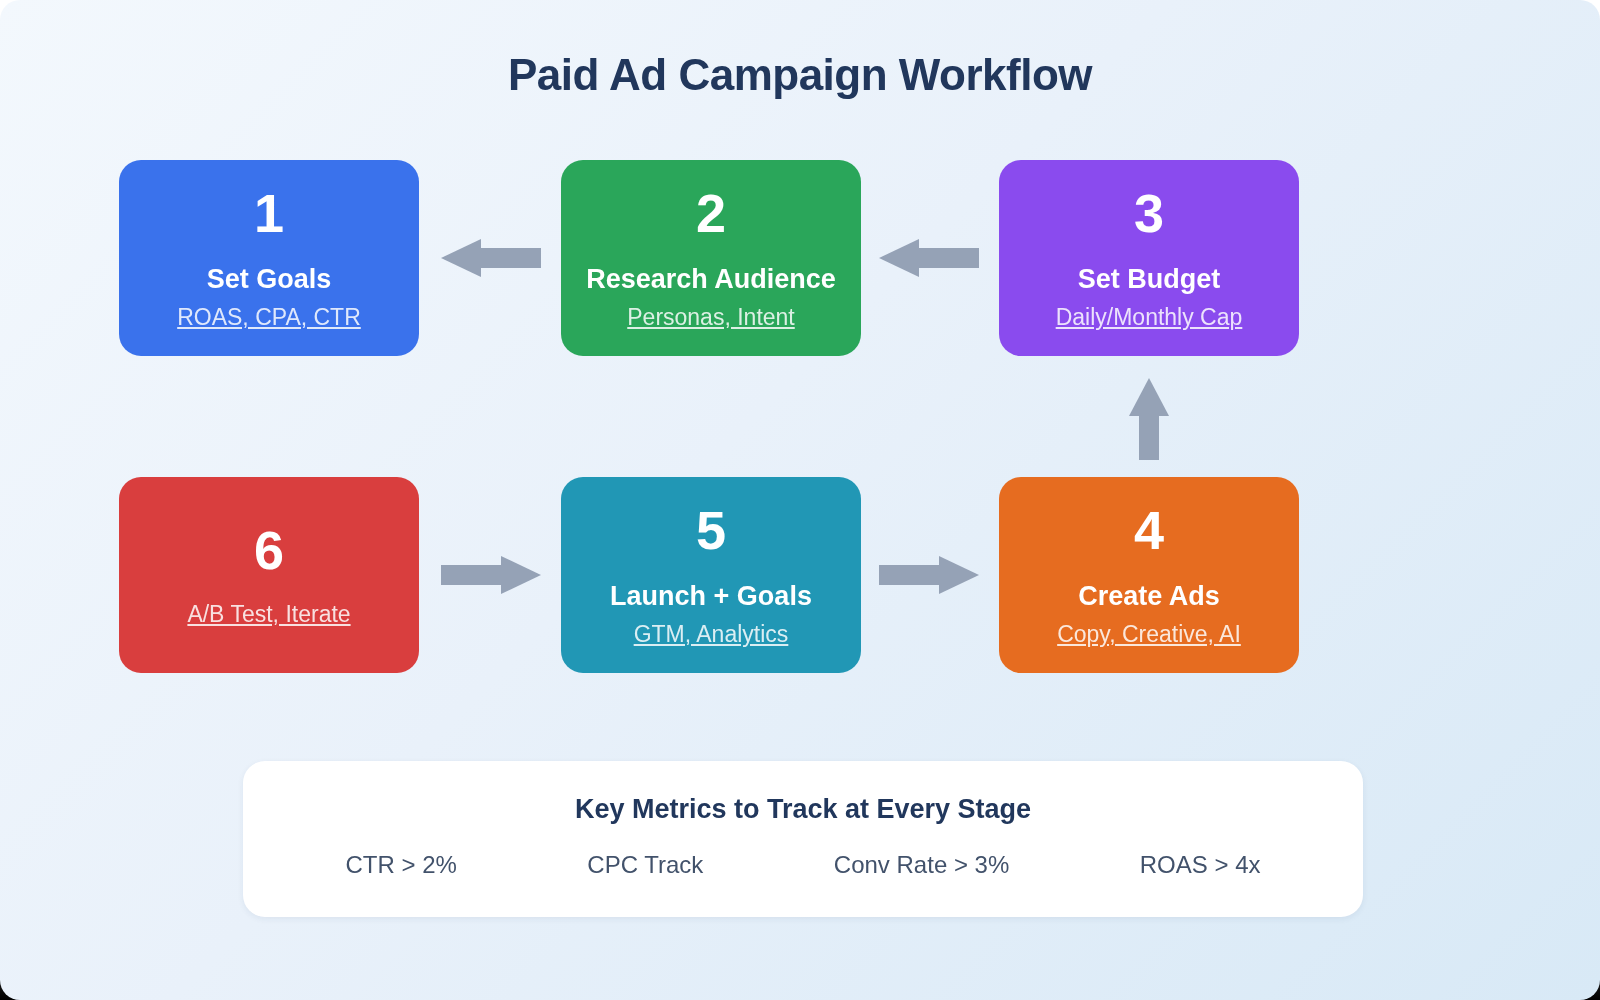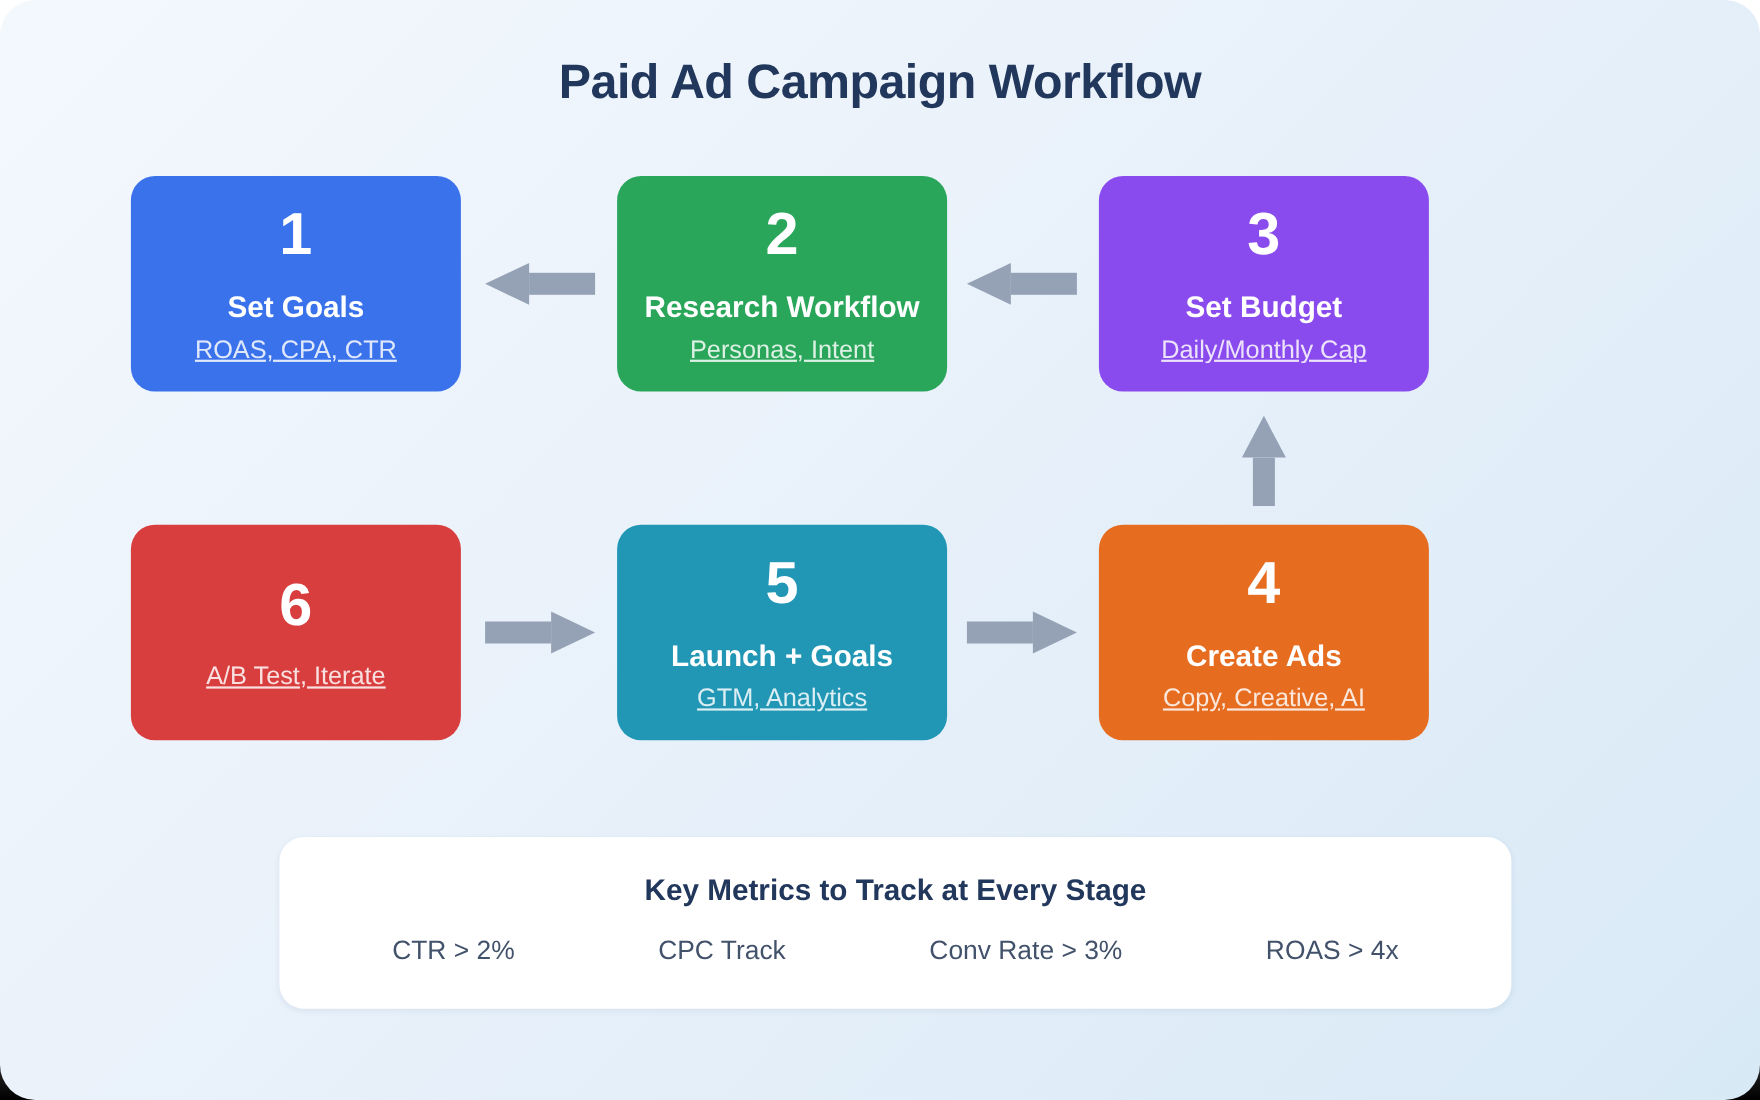--- a/index.html
+++ b/index.html
@@ -3,21 +3,21 @@
 <meta charset="utf-8">
 <style>
   html,body{margin:0;padding:0;}
   body{
     width:1600px;height:1000px;position:relative;
     font-family:"Liberation Sans","DejaVu Sans",sans-serif;
     background:linear-gradient(180deg,#ffffff 0%,#ffffff 60%,#777777 90%,#000000 100%);
     overflow:hidden;
   }
   .canvas{
-    position:absolute;inset:0;border-radius:32px;
+    position:absolute;inset:0;border-radius:20px;
     background:linear-gradient(135deg,var(--canvas_top) 0%,#e9f1fa 45%,var(--canvas_bottom) 100%);
   }
   .page-title{
     position:absolute;top:50px;left:0;width:100%;text-align:center;
     font-size:44px;font-weight:700;letter-spacing:-0.5px;color:var(--title_text);
   }
   .box{
     position:absolute;width:300px;height:196px;border-radius:22px;
     color:#ffffff;text-align:center;
     display:flex;flex-direction:column;align-items:center;justify-content:center;
@@ -38,21 +38,21 @@
   .a3{left:441px;top:556px}
   .a4{left:879px;top:556px}
   .shaft-h{width:60px;height:20px;background:var(--arrow);}
   .tri-left{width:0;height:0;border-top:19px solid transparent;border-bottom:19px solid transparent;border-right:40px solid var(--arrow);}
   .tri-right{width:0;height:0;border-top:19px solid transparent;border-bottom:19px solid transparent;border-left:40px solid var(--arrow);}
   .arrow-up{position:absolute;left:1129px;top:378px;width:40px;display:flex;flex-direction:column;align-items:center;}
   .tri-up{width:0;height:0;border-left:20px solid transparent;border-right:20px solid transparent;border-bottom:38px solid var(--arrow);}
   .shaft-v{width:20px;height:44px;background:var(--arrow);}
 
   .card{
-    position:absolute;left:254px;top:761px;width:1120px;height:156px;
+    position:absolute;left:243px;top:761px;width:1120px;height:156px;
     border-radius:22px;background:var(--card_bg);
     box-shadow:0 2px 6px rgba(30,60,100,0.07);
   }
   .card-title{
     margin-top:33px;text-align:center;
     font-size:27px;font-weight:700;color:var(--title_text);
   }
   .metrics-row{
     margin-top:26px;display:flex;justify-content:space-evenly;align-items:center;
     font-size:24px;color:var(--metric_text);gap:28px;
@@ -66,21 +66,21 @@
   <div class="page-title">Paid Ad Campaign Workflow</div>
 
   <div class="box b1" style="background: rgb(58, 114, 236);">
     <div class="num">1</div>
     <div class="btitle">Set Goals</div>
     <div class="bsub">ROAS, CPA, CTR</div>
   </div>
 
   <div class="box b2" style="background: rgb(42, 166, 90);">
     <div class="num">2</div>
-    <div class="btitle">Research Workflow</div>
+    <div class="btitle">Research Audience</div>
     <div class="bsub">Personas, Intent</div>
   </div>
 
   <div class="box b3" style="background: rgb(138, 75, 238);">
     <div class="num">3</div>
     <div class="btitle">Set Budget</div>
     <div class="bsub">Daily/Monthly Cap</div>
   </div>
 
   <div class="box b6" style="background: rgb(217, 62, 62);">

